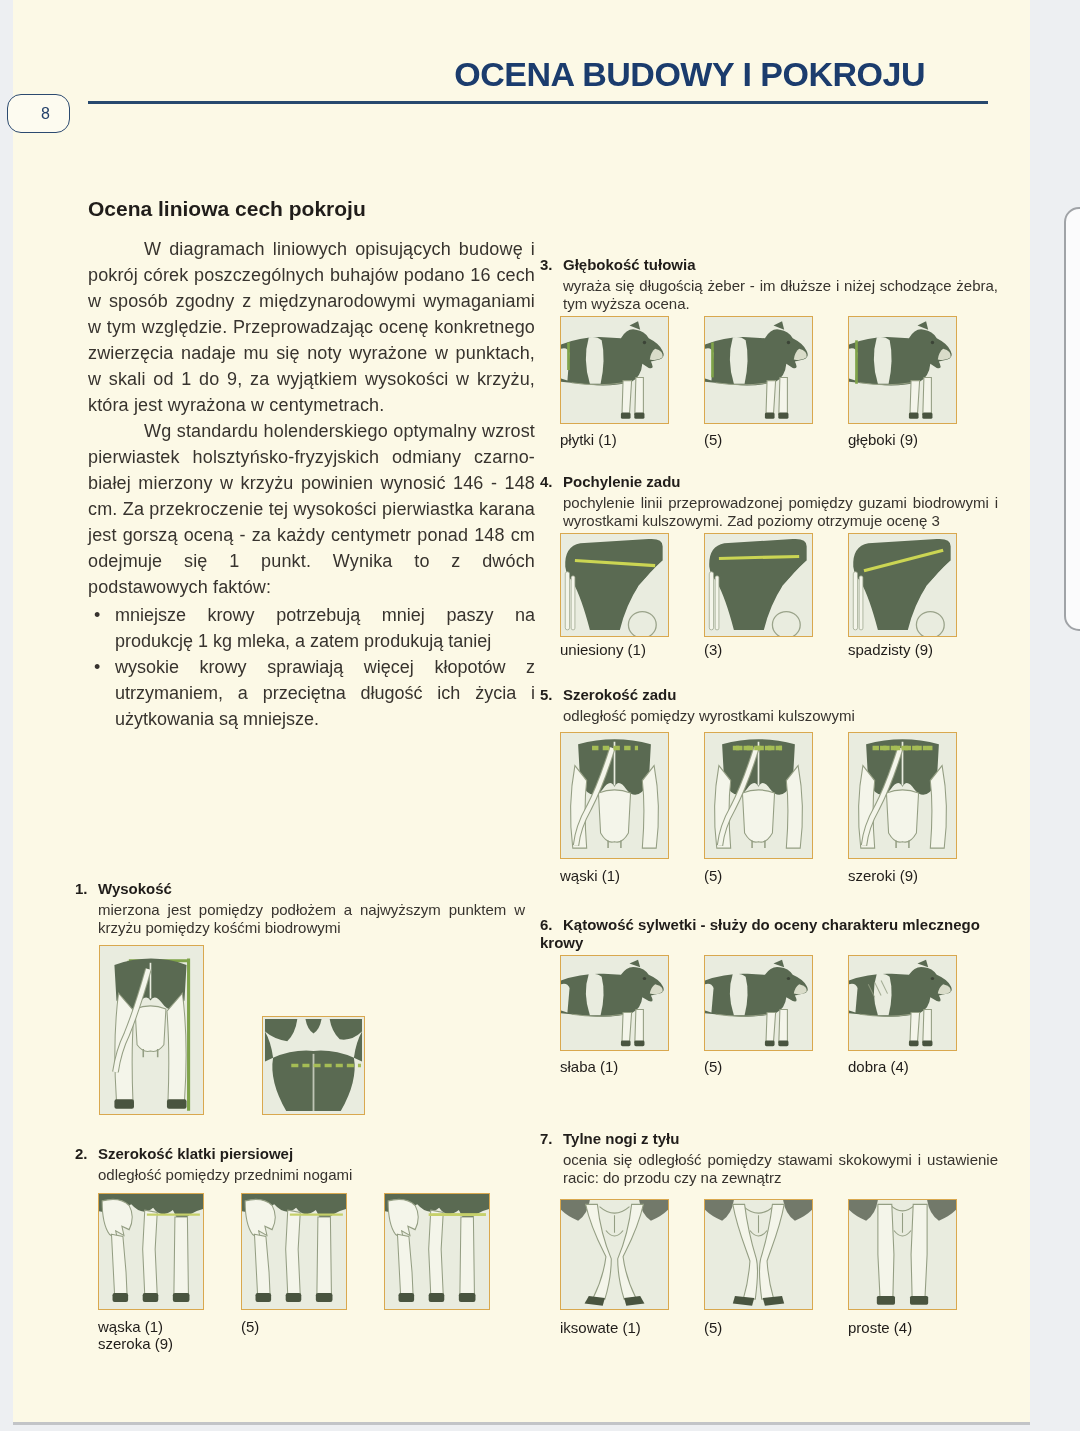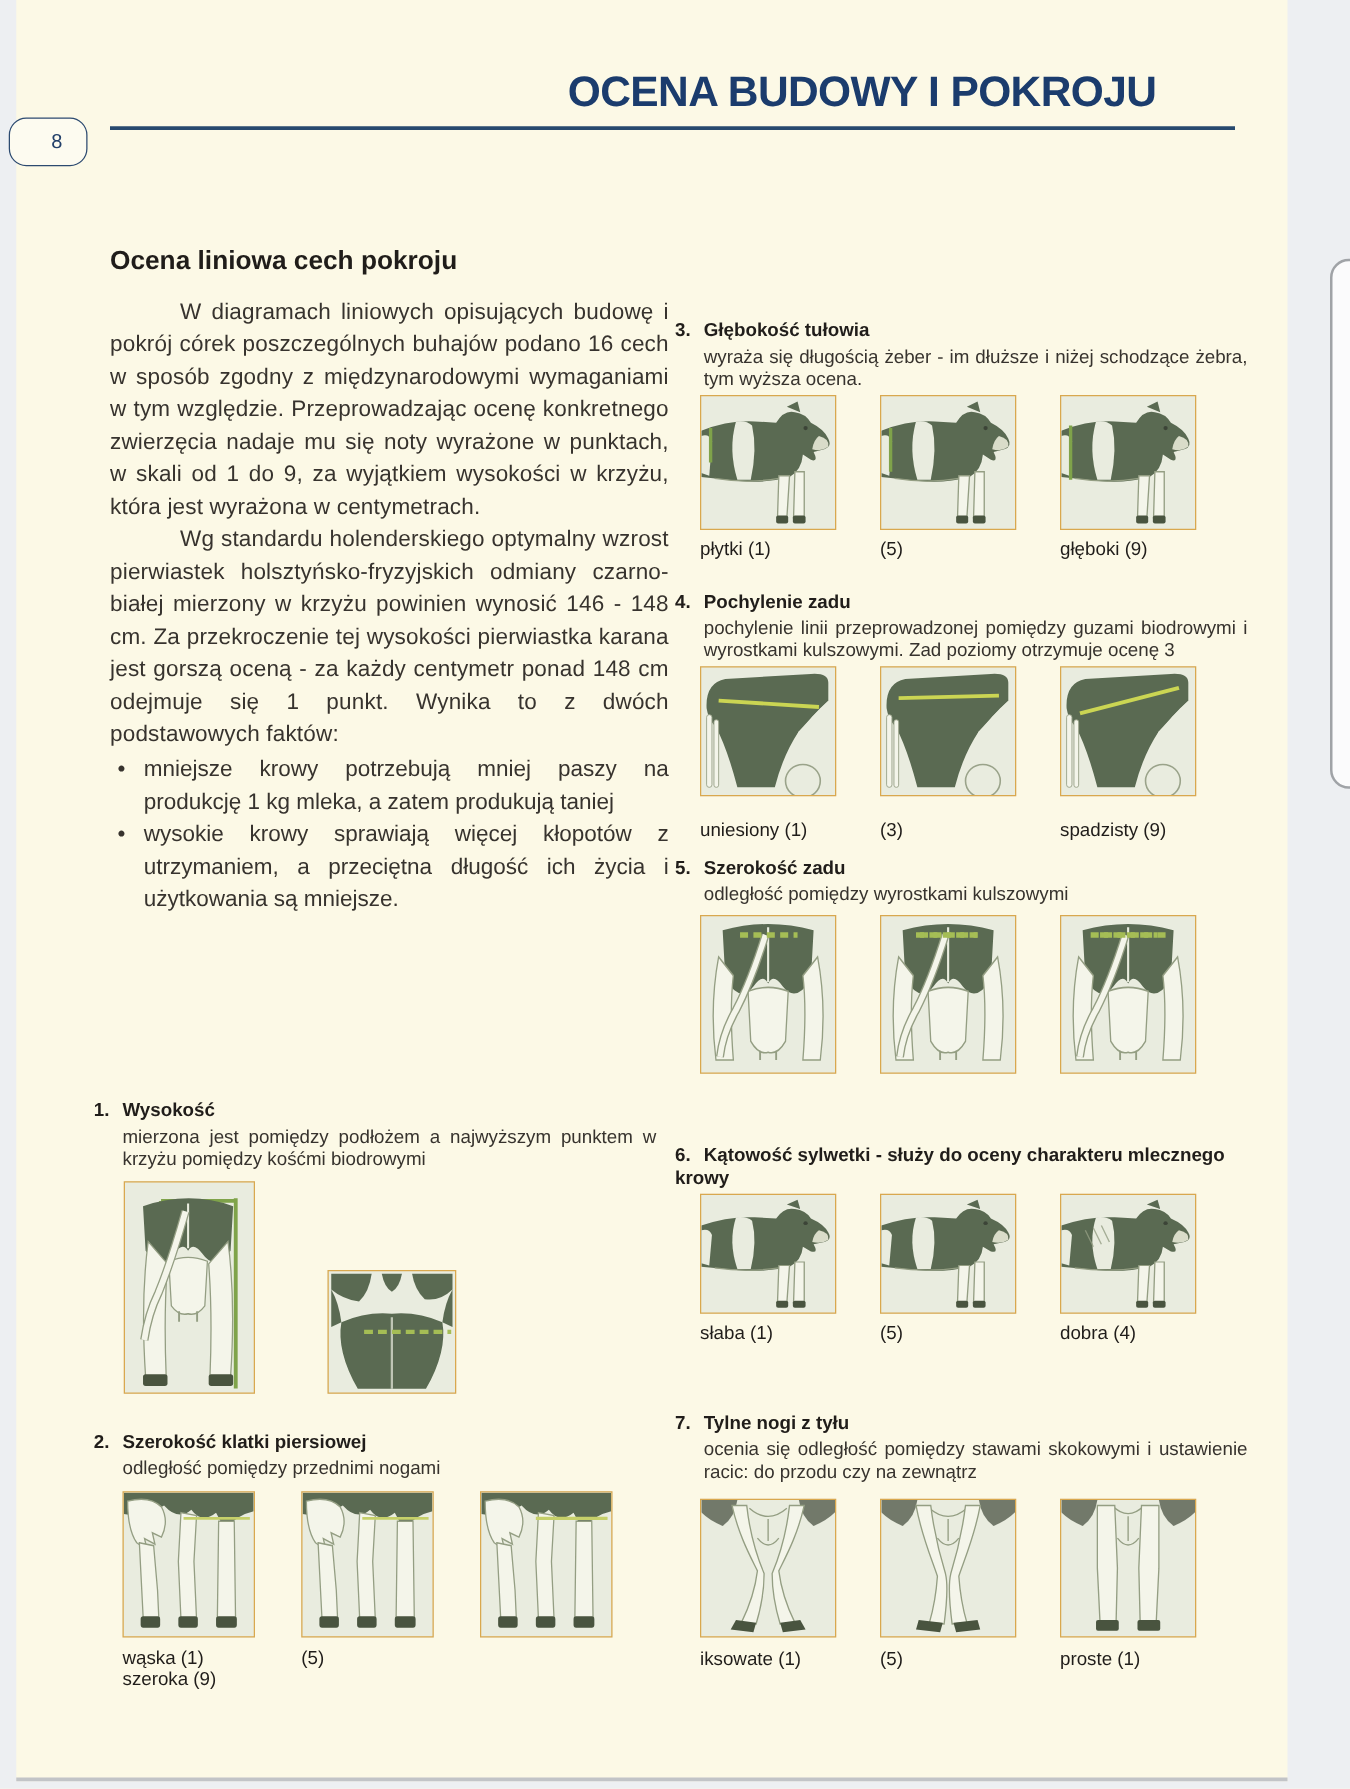--- a/index.html
+++ b/index.html
@@ -254,21 +254,21 @@
             <line class="s-yellow" x1="13" y1="24" x2="88" y2="22" stroke-width="3"></line>
           </svg>
       </figure>
       <figure class="fig" style="width:109px;height:104px">
         <svg viewBox="0 0 100 100" preserveAspectRatio="none">
             <use href="#sym-rump-corner"></use>
             <line class="s-yellow" x1="14" y1="36" x2="88" y2="16" stroke-width="3"></line>
           </svg>
       </figure>
     </div>
-    <div class="lab-row" style="margin-top:19px">
+    <div class="lab-row" style="margin-top:4px">
       <span class="lab">uniesiony (1)</span><span class="lab">(3)</span><span class="lab">spadzisty (9)</span>
     </div>
   </section>
 
   <section class="sec" style="left:527px;top:686px;width:458px">
     <div class="sec-head"><span class="sec-num">5.</span><span>Szerokość zadu</span></div>
     <div class="sec-desc">odległość pomiędzy wyrostkami kulszowymi</div>
     <div class="fig-row" style="margin-top:7px;gap:35px">
       <figure class="fig" style="width:109px;height:127px">
         <svg viewBox="0 0 100 100" preserveAspectRatio="none">
@@ -281,20 +281,23 @@
             <line class="s-dash" x1="26" y1="12" x2="75" y2="12" stroke-width="3.5" stroke-dasharray="6 4"></line>
           </svg>
       </figure>
       <figure class="fig" style="width:109px;height:127px">
         <svg viewBox="0 0 100 100" preserveAspectRatio="none">
             <use href="#sym-rear-hind"></use>
             <line class="s-dash" x1="22" y1="12" x2="80" y2="12" stroke-width="3.5" stroke-dasharray="6 4"></line>
           </svg>
       </figure>
     </div>
+    <div class="lab-row" style="margin-top:8px">
+      <span class="lab">wąski (1)</span><span class="lab">(5)</span><span class="lab">szeroki (9)</span>
+    </div>
   </section>
 
   <section class="sec" style="left:527px;top:916px;width:460px">
     <div class="sec-head"><span class="sec-num">6.</span><span>Kątowość sylwetki - służy do oceny charakteru mlecznego krowy</span></div>
     <div class="fig-row" style="margin-top:3px;gap:35px">
       <figure class="fig" style="width:109px;height:96px">
         <svg viewBox="0 0 100 100" preserveAspectRatio="none">
             <use href="#sym-side-cow"></use>
           </svg>
       </figure>
@@ -329,18 +332,18 @@
             <use href="#sym-hind-2"></use>
           </svg>
       </figure>
       <figure class="fig" style="width:109px;height:111px">
         <svg viewBox="0 0 100 100" preserveAspectRatio="none">
             <use href="#sym-hind-3"></use>
           </svg>
       </figure>
     </div>
     <div class="lab-row" style="margin-top:9px">
-      <span class="lab">iksowate (1)</span><span class="lab">(5)</span><span class="lab">proste (1)</span>
+      <span class="lab">iksowate (1)</span><span class="lab">(5)</span><span class="lab">proste (4)</span>
     </div>
   </section>
 </div>
 
 <div class="scroll-thumb"></div>
 
 </body></html>

